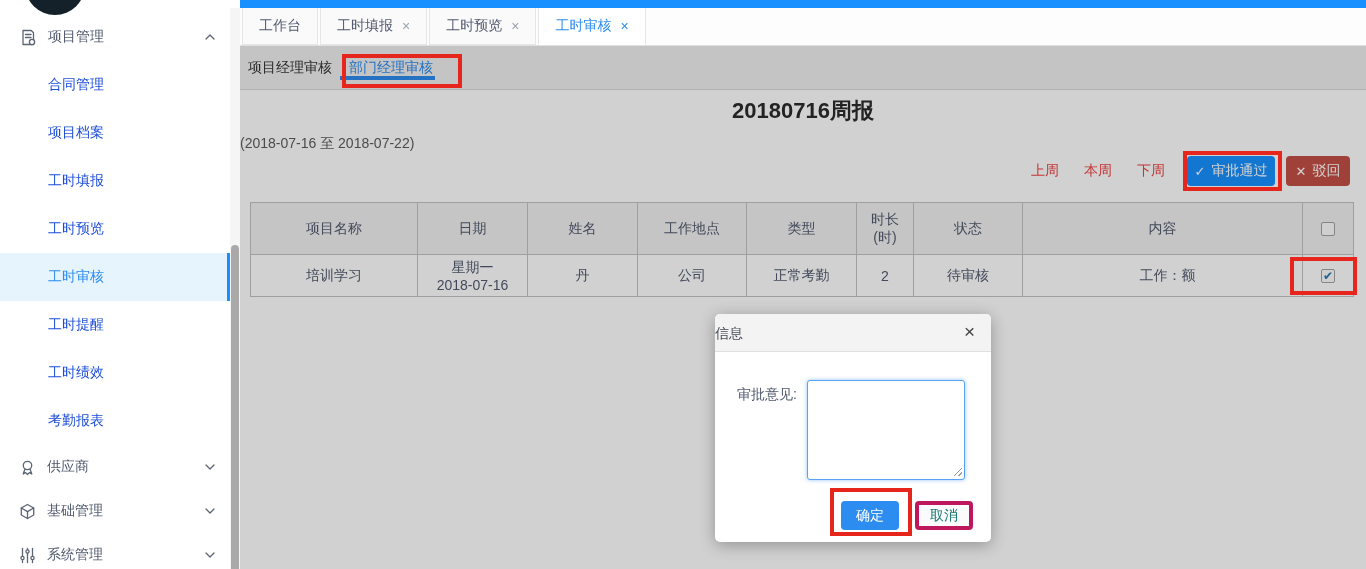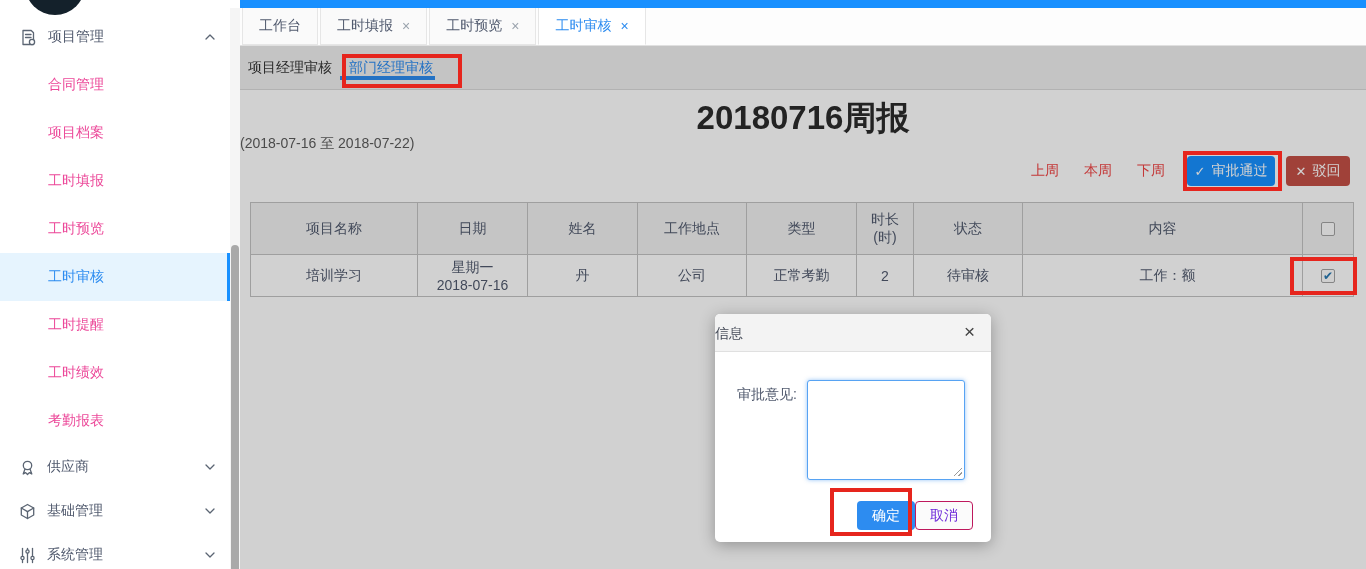--- a/index.html
+++ b/index.html
@@ -9,42 +9,42 @@
 
   
   .sidebar { position:absolute; left:0; top:0; width:240px; height:569px; background:#fff; z-index:5; }
   .logo-circle { position:absolute; left:25px; top:-45px; width:60px; height:60px; border-radius:50%; background:#14212b; }
   .menu { position:absolute; left:0; top:13px; width:230px; }
   .menu-item { display:flex; align-items:center; height:48px; padding:0 14px 0 20px; cursor:pointer; color:#515a6e; }
   .menu-item .micon { width:17px; height:17px; margin-right:11px; flex:0 0 17px; }
   .menu-item .mlabel { flex:1; font-size:14px; }
   .menu-item .arrow { width:12px; height:12px; }
   .menu-group { height:44px;padding-left:19px; }
-  .sub-item { display:flex; align-items:center; height:48px; padding-left:48px; cursor:pointer; color:#ec4899; }
+  .sub-item { display:flex; align-items:center; height:48px; padding-left:48px; cursor:pointer; color:#1d4ed8; }
   .sub-item.active { background:#e6f4fe; color:#2d8cf0; border-right:3px solid #1890ff; }
   
   .side-scroll-track { position:absolute; right:0; top:8px; width:10px; height:561px; background:#f5f5f5; }
   .side-scroll-thumb { position:absolute; right:1px; top:237px; width:8px; height:332px; background:#a9a9a9; border-radius:5px 5px 0 0; }
 
   
   .top-strip { position:absolute; left:240px; top:0; width:1126px; height:8px; background:#1890ff; }
   .tabbar { position:absolute; left:240px; top:8px; width:1126px; height:38px; background:#fdfdfd; border-bottom:1px solid #e0e0e0; display:flex; padding-left:2px; }
   .tab { display:flex; align-items:center; height:37px; padding:16px 16px; margin-right:2px; border:1px solid #e6e6e6; border-top:none; background:#fafafa; color:#515a6e; cursor:pointer; white-space:nowrap; }
   .tab .close { margin-left:9px; color:#9aa3ad; font-size:14px; line-height:1; cursor:pointer; }
   .tab.active { background:#fff; color:#2d8cf0; border-bottom-color:#fff; }
   .tab.active .close { color:#2d8cf0; }
 
   
   .main { position:absolute; left:240px; top:46px; width:1126px; height:523px; background:#fff; }
   .subtabs { position:absolute; left:0; top:0; width:100%; height:44px; background:#efefef; border-bottom:1px solid #d9d9d9; display:flex; padding-left:8px; }
   .subtab { position:relative; line-height:43px; margin-right:17px; color:#333; cursor:pointer; }
   .subtab.active { color:#2d8cf0; }
   .subtab.active::after { content:""; position:absolute; left:-9px; right:-2px; bottom:9px; height:4px; background:#2d8cf0; }
 
-  .report-title { position:absolute; top:50px; left:0; width:100%; text-align:center; font-size:33px; font-weight:bold; color:#2b2b2b; }
+  .report-title { position:absolute; top:50px; left:0; width:100%; text-align:center; font-size:22px; font-weight:bold; color:#2b2b2b; }
   .report-range { position:absolute; top:89px; left:0; width:100%; text-align:left; font-size:14px; color:#5c5c5c; }
 
   .toolbar { position:absolute; top:110px; right:16px; display:flex; align-items:center; }
   .week-link { color:#ef4444; margin-right:25px; cursor:pointer; }
   .btn { display:flex; align-items:center; justify-content:center; height:30px; border-radius:4px; color:#fff; cursor:pointer; font-size:14px; }
   .btn .bicon { margin-right:6px; font-size:13px; }
   .btn-approve { width:88px; background:#1890ff; margin-left:-3px; }
   .btn-reject { width:64px; background:#c45046; margin-left:11px; }
 
   table.ts { position:absolute; left:10px; top:156px; width:1103px; border-collapse:collapse; table-layout:fixed; }
@@ -65,21 +65,21 @@
   .modal-close { position:absolute; right:16px; top:0; line-height:36px; font-size:19px; color:#444; cursor:pointer; }
   .modal-label { position:absolute; left:22px; top:72px; font-size:14px; color:#515a6e; }
   .ta-wrap { position:absolute; left:92px; top:66px; width:158px; height:100px; }
   .ta-wrap textarea { width:158px; height:100px; border:1px solid #57a3f3; border-radius:3px; box-shadow:0 0 4px rgba(45,140,240,0.5); resize:none; outline:none; padding:4px 6px; font-family:"Liberation Sans","DejaVu Sans",sans-serif; font-size:13px; }
   .resize-corner { position:absolute; right:3px; bottom:4px; width:9px; height:9px;
      background:repeating-linear-gradient(-45deg, transparent 0 2px, #9a9a9a 2px 3px);
      clip-path:polygon(100% 0, 100% 100%, 0 100%); }
   .modal-footer { position:absolute; right:18px; bottom:12px; display:flex; }
   .mbtn { width:58px; height:29px; border-radius:4px; display:flex; align-items:center; justify-content:center; font-size:14px; cursor:pointer; }
   .mbtn-ok { background:#2d8cf0; color:#fff; }
-  .mbtn-cancel { background:#fbfbfb; border:1px solid #be185d; color:#6d28d9; }
+  .mbtn-cancel { background:#fbfbfb; border:4px solid #be185d; color:#0f766e; margin-left:16px; }
 
   
   .anno { position:absolute; border:4px solid #e6251d; z-index:30; pointer-events:none; }
   .anno-subtab   { left:342px; top:54px;  width:120px; height:34px; }
   .anno-approve  { left:1183px; top:151px; width:99px;  height:40px; }
   .anno-checkbox { left:1290px; top:257px; width:67px;  height:38px; }
   .anno-ok       { left:830px; top:488px; width:82px;  height:48px; }
 
   svg.ic { display:block; width:100%; height:100%; stroke:#5b6573; fill:none; stroke-width:1.3; stroke-linecap:round; stroke-linejoin:round; }
 </style>

